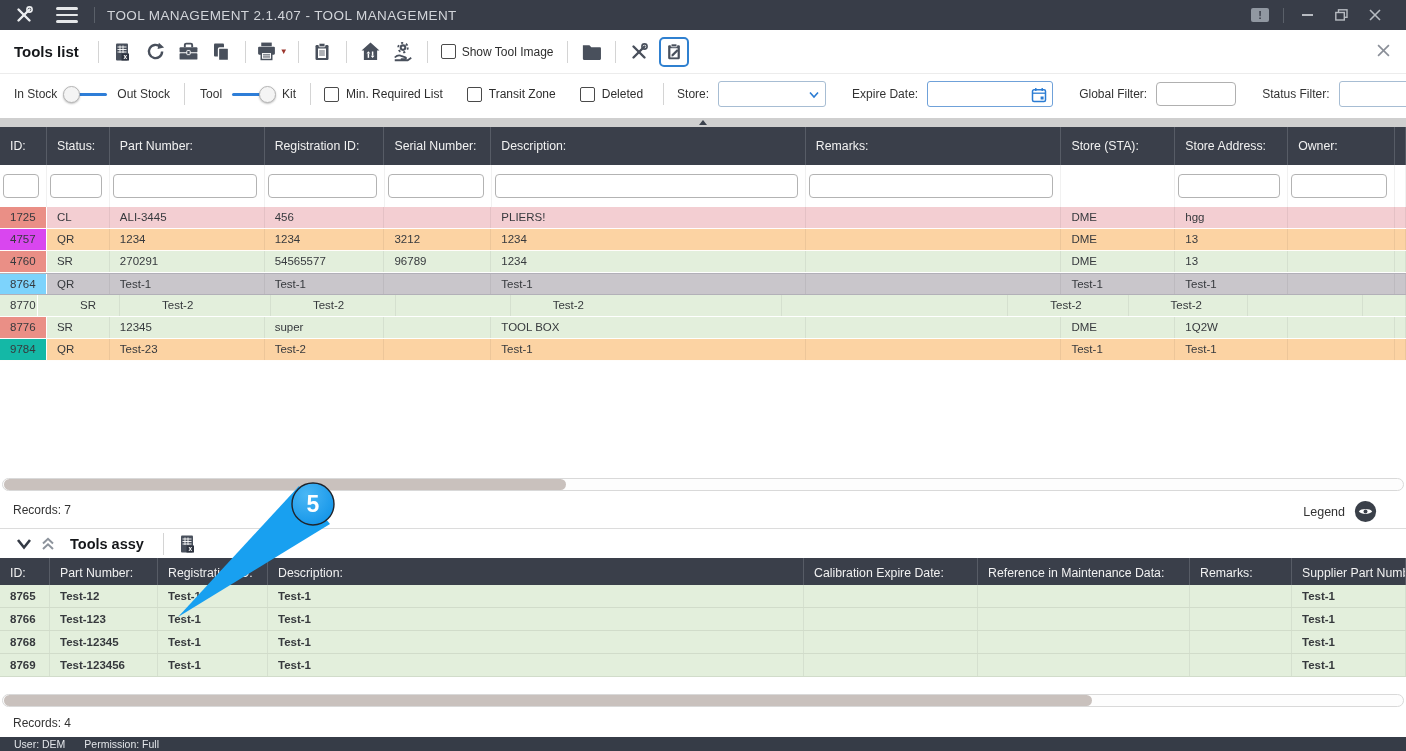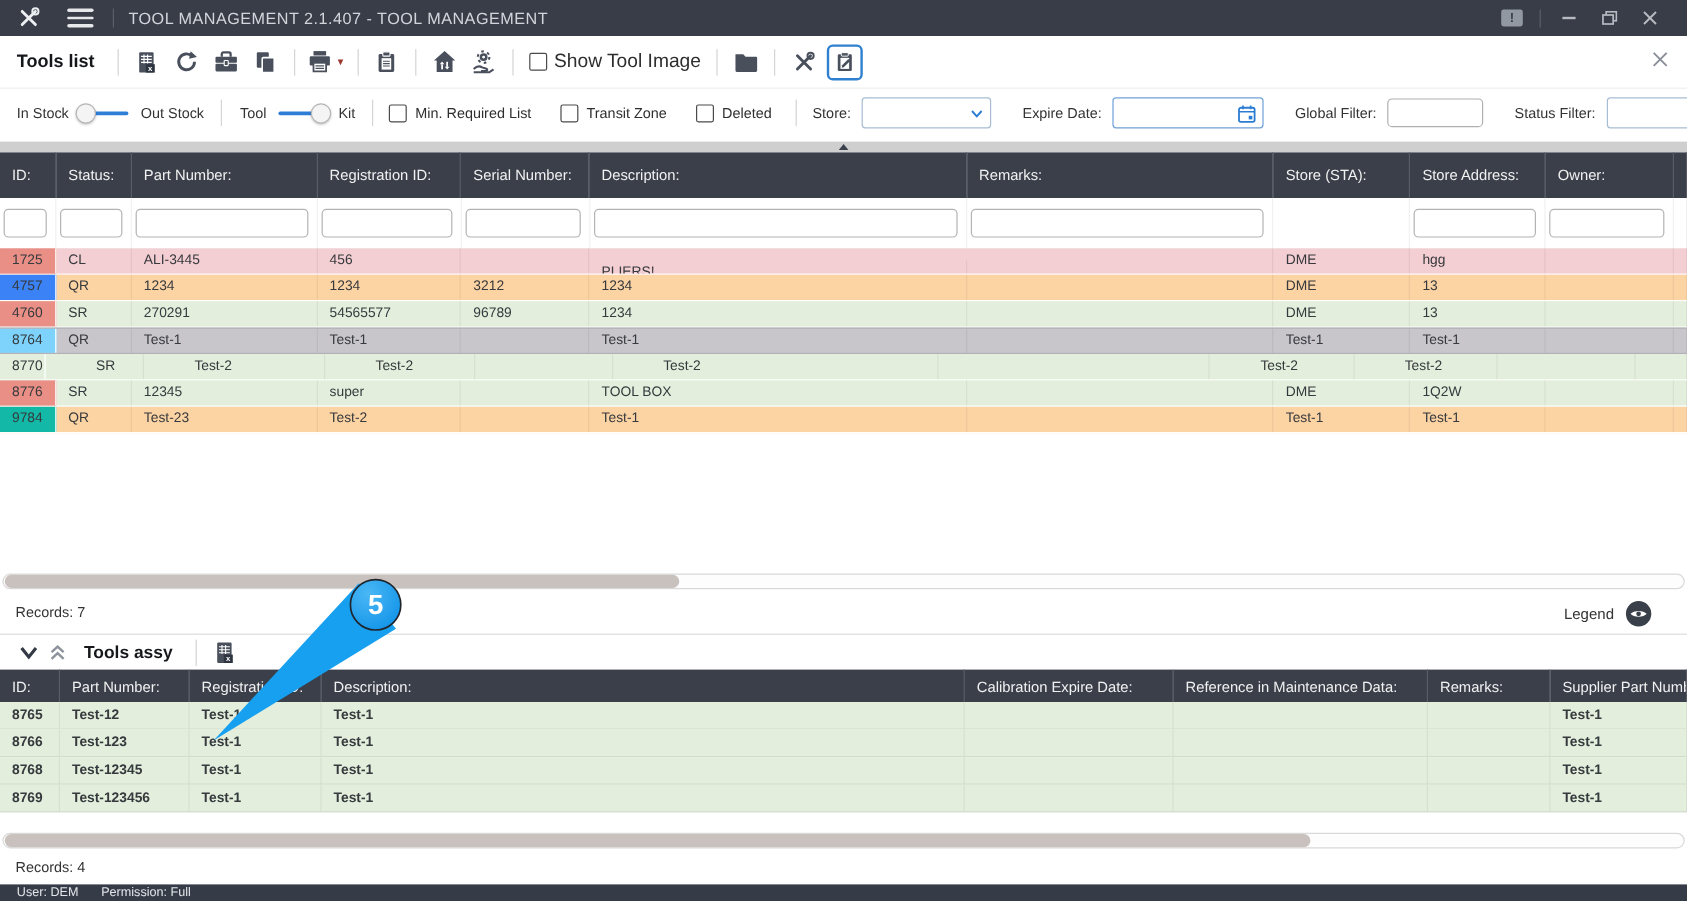--- a/index.html
+++ b/index.html
@@ -26,21 +26,21 @@
            border-bottom:1px solid #ececec;}
   .panel-title{font-size:15px;font-weight:bold;color:#15171a;margin-right:12px;white-space:nowrap;}
   .sep{width:1px;height:22px;background:#d4d4d4;margin:0 7px;flex:0 0 auto;}
   .tbtn{height:30px;min-width:27px;display:flex;align-items:center;justify-content:center;
         cursor:pointer;flex:0 0 auto;margin:0 3px;}
   .tbtn svg{display:block;}
   .caret{color:#9c372e;font-size:8px;margin-left:3px;}
   .tchk{display:flex;align-items:center;margin:0 6px;cursor:pointer;flex:0 0 auto;}
   .cbox{width:13px;height:13px;border:1.5px solid #4a4a4a;border-radius:2px;background:#fff;
         margin-right:6px;flex:0 0 auto;}
-  .tchk span.lbl{font-size:16px;color:#2e2e2e;white-space:nowrap;}
+  .tchk span.lbl{font-size:12px;color:#2e2e2e;white-space:nowrap;}
   .editbox{width:30px;height:30px;border:2px solid #2f80d0;border-radius:5px;display:flex;
            align-items:center;justify-content:center;box-sizing:border-box;margin:0 3px;cursor:pointer;}
   .tb-close{margin-left:auto;margin-right:16px;cursor:pointer;}
   
   .filterbar{position:absolute;top:74px;left:0;width:1406px;height:40px;display:flex;
              align-items:center;padding-left:14px;box-sizing:border-box;background:#fff;}
   .flabel{font-size:12px;color:#333;white-space:nowrap;}
   .toggle{position:relative;width:40px;height:18px;margin:0 10px;flex:0 0 auto;}
   .toggle .track{position:absolute;top:7.5px;left:0;width:40px;height:3.5px;background:#2e7ed8;border-radius:2px;}
   .toggle .knob{position:absolute;top:0.5px;width:17px;height:17px;border-radius:50%;background:#f4f4f4;
@@ -375,29 +375,29 @@
       </div>
       <div class="mtf" style="width: 9px;"></div>
     </div>
   <div id="main-rows">
       <div class="mtr" style="background: rgb(243, 206, 210);">
         <div class="mtc idcell" style="width: 47px; background: rgb(234, 143, 134);">1725</div>
         <div class="mtc" style="width: 63px;">CL</div>
         <div class="mtc" style="width: 155px;">ALI-3445</div>
         <div class="mtc" style="width: 120px;">456</div>
         <div class="mtc" style="width: 107px;"></div>
-        <div class="mtc" style="width: 315px; margin-top: 10px;">PLIERS!</div>
+        <div class="mtc" style="width: 315px;">PLIERS!</div>
         <div class="mtc" style="width: 256px;"></div>
         <div class="mtc" style="width: 114px;">DME</div>
         <div class="mtc" style="width: 113px;">hgg</div>
         <div class="mtc" style="width: 107px;"></div>
         <div class="mtc" style="width: 9px;"></div>
       </div>
       <div class="mtr" style="background: rgb(252, 211, 163);">
-        <div class="mtc idcell" style="width: 47px; background: #3b82f6;">4757</div>
+        <div class="mtc idcell" style="width: 47px; background: #d946ef;">4757</div>
         <div class="mtc" style="width: 63px;">QR</div>
         <div class="mtc" style="width: 155px;">1234</div>
         <div class="mtc" style="width: 120px;">1234</div>
         <div class="mtc" style="width: 107px;">3212</div>
         <div class="mtc" style="width: 315px;">1234</div>
         <div class="mtc" style="width: 256px;"></div>
         <div class="mtc" style="width: 114px;">DME</div>
         <div class="mtc" style="width: 113px;">13</div>
         <div class="mtc" style="width: 107px;"></div>
         <div class="mtc" style="width: 9px;"></div>

